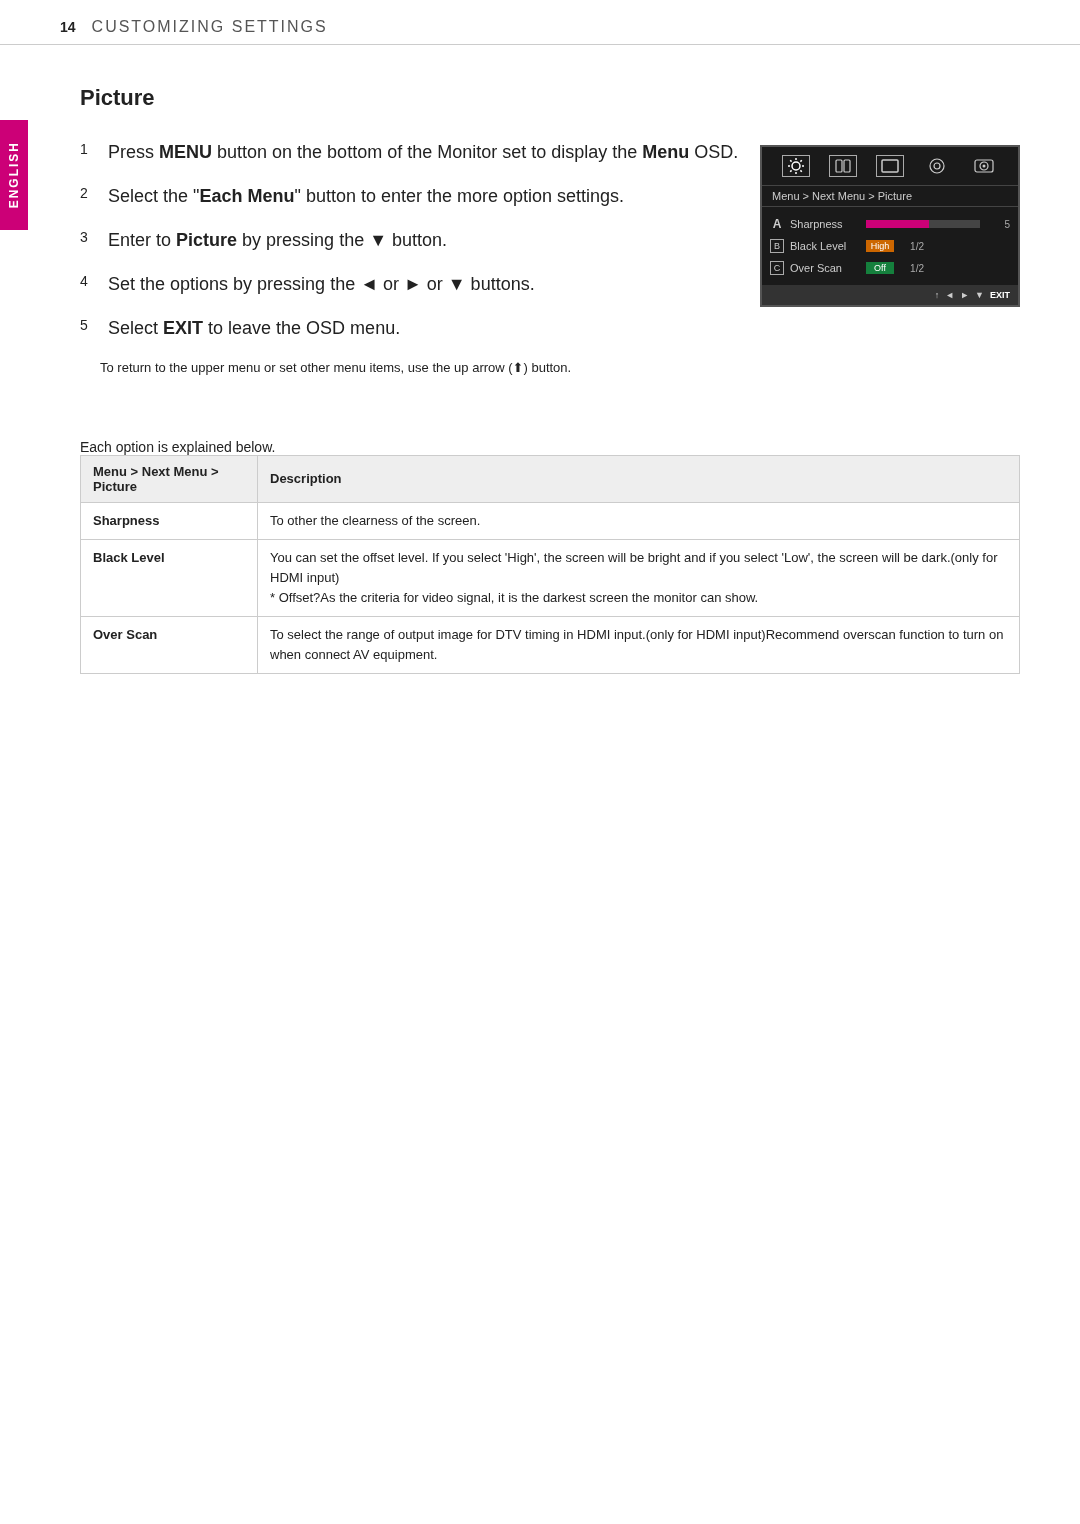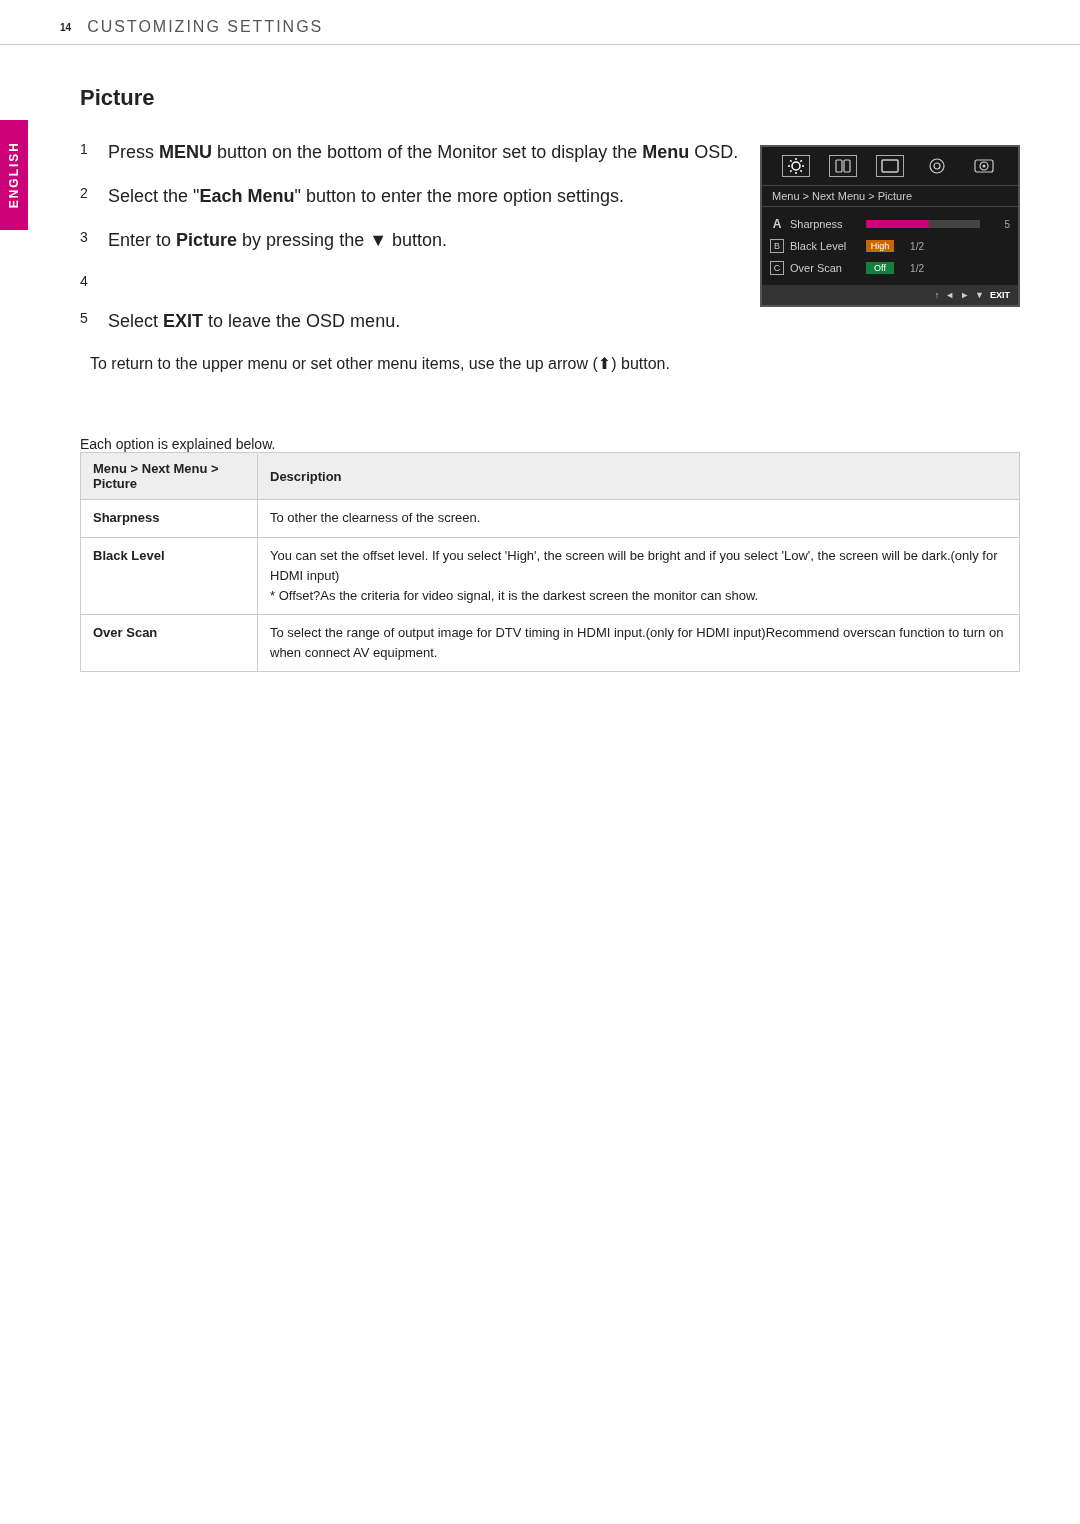--- a/index.html
+++ b/index.html
@@ -36,21 +36,21 @@
     }
 
     
     .page-header {
       padding: 18px 60px 8px 60px;
       border-bottom: 1px solid #ccc;
       display: flex;
       align-items: center;
     }
     .page-number {
-      font-size: 10px;
+      font-size: 14px;
       font-weight: bold;
       margin-right: 16px;
     }
     .page-header-title {
       font-size: 16px;
       letter-spacing: 2px;
       text-transform: uppercase;
       color: #555;
     }
 
@@ -87,22 +87,22 @@
       color: #222;
       min-width: 16px;
     }
     .step-text {
       font-size: 18px;
       line-height: 1.55;
     }
 
     .return-note {
       margin-top: 10px;
-      margin-left: 10px;
-      font-size: 16px;
+      margin-left: 20px;
+      font-size: 13px;
       line-height: 1.55;
     }
 
     
     .osd-panel {
       width: 260px;
       flex-shrink: 0;
       margin-top: 60px;
     }
 
@@ -264,20 +264,21 @@
       <li>
         <span class="step-num">2</span>
         <span class="step-text">Select the "<b>Each Menu</b>" button to enter the more option settings.</span>
       </li>
       <li>
         <span class="step-num">3</span>
         <span class="step-text">Enter to <b>Picture</b> by pressing the ▼ button.</span>
       </li>
       <li>
         <span class="step-num">4</span>
+        <span class="step-text">Set the options by pressing the ◄ or ► or ▼ buttons.</span>
       </li>
       <li>
         <span class="step-num">5</span>
         <span class="step-text">Select <b>EXIT</b> to leave the OSD menu.</span>
       </li>
     </ol>
 
     <div class="return-note">
       To return to the upper menu or set other menu items, use the up arrow (⬆) button.
     </div>

